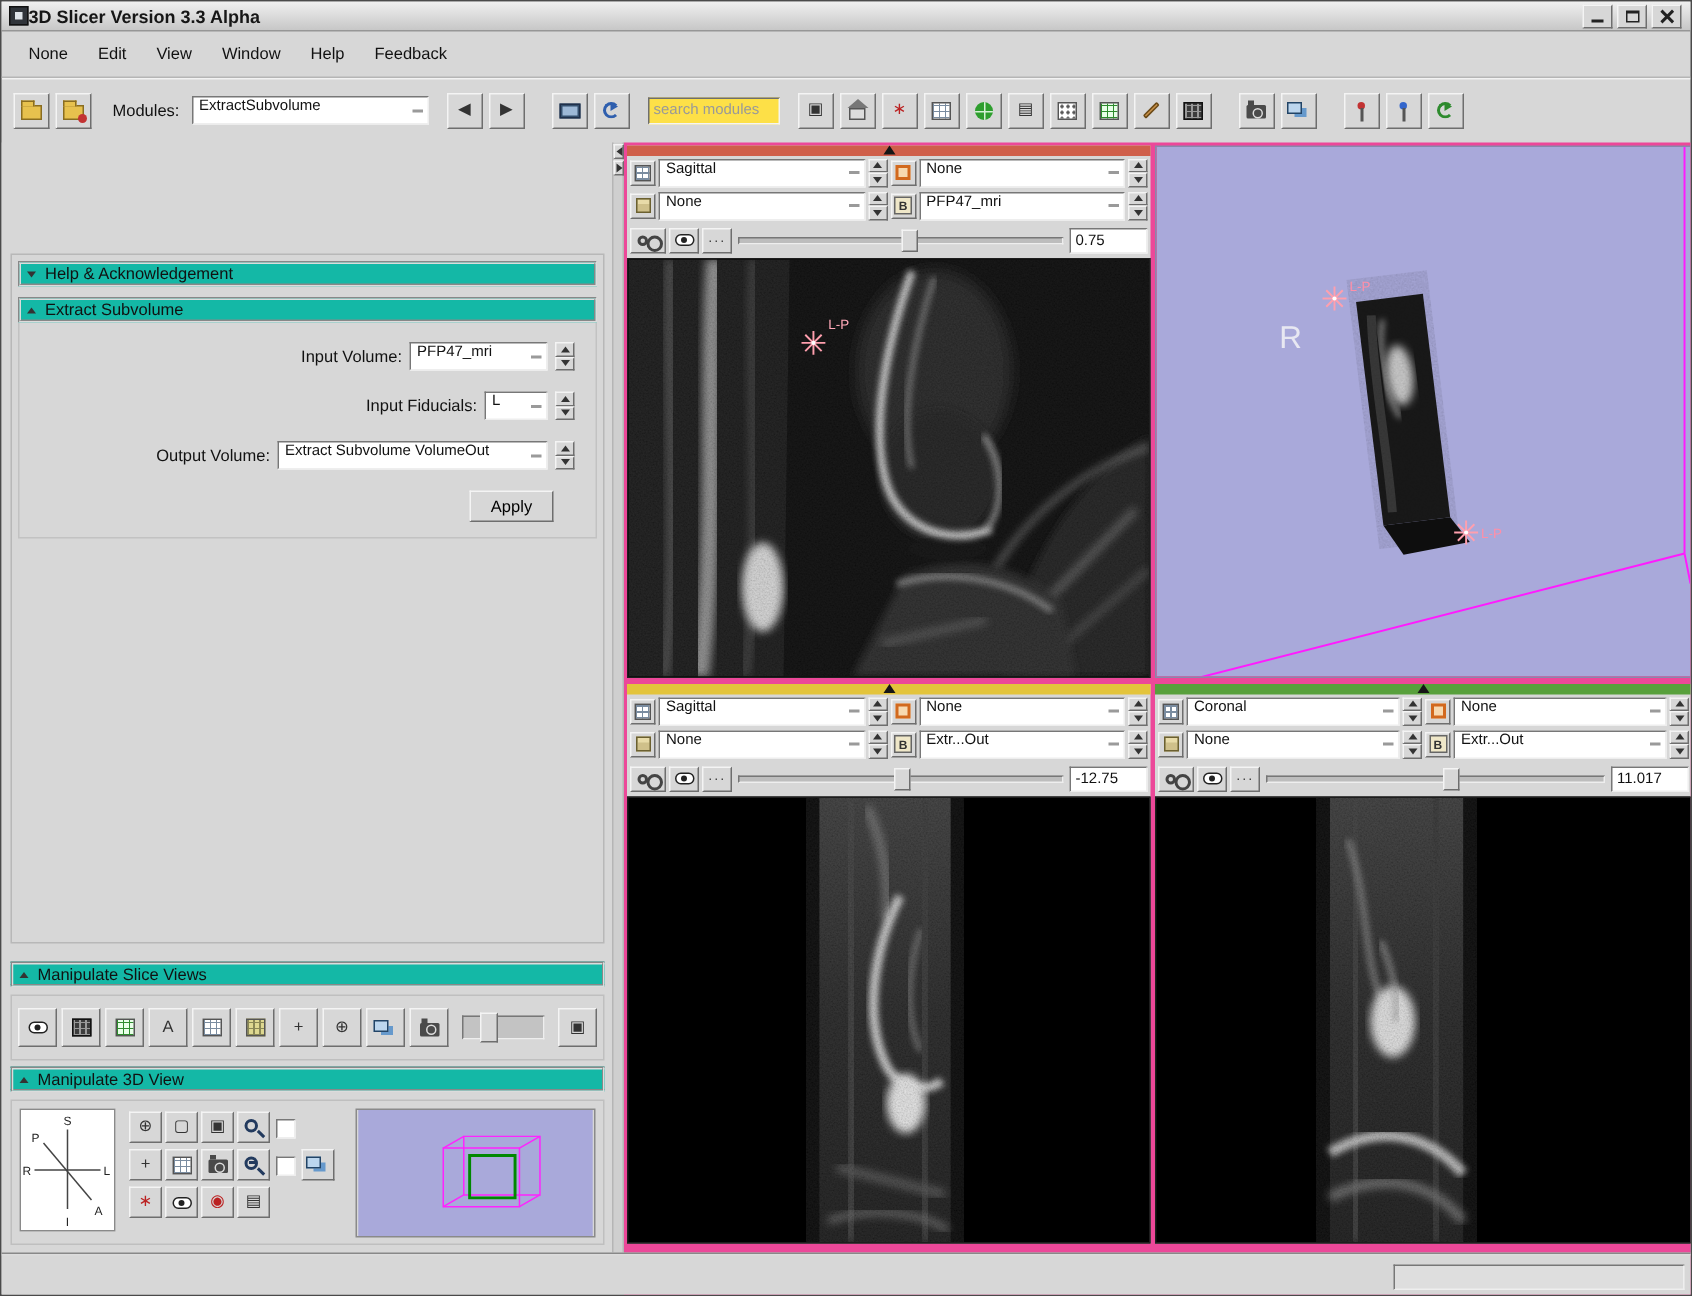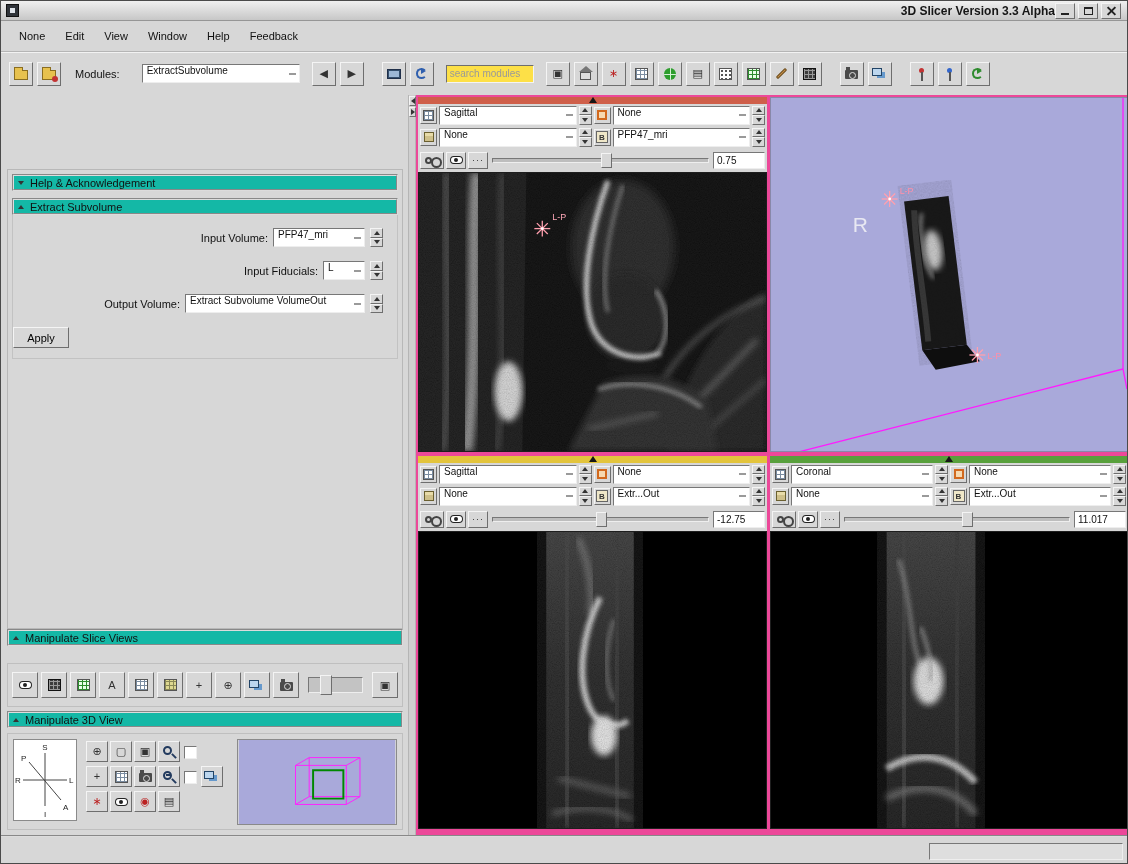--- a/index.html
+++ b/index.html
@@ -4,37 +4,37 @@
 <title>3D Slicer Version 3.3 Alpha</title>
 <style>
 *{margin:0;padding:0;box-sizing:border-box}
 body{background:#777;font-family:"Liberation Sans","DejaVu Sans",sans-serif}
 .app{position:relative;width:1128px;height:864px;background:#d7d7d7;font-size:11px;color:#111;border:1px solid #4a4a4a;overflow:hidden}
 .svgdefs{position:absolute;width:0;height:0}
 
 .raised{background:#d7d7d7;border:1px solid;border-color:#f4f4f4 #6e6e6e #6e6e6e #f4f4f4}
 
 .titlebar{position:absolute;top:0;left:0;right:0;height:20px;background:linear-gradient(#f0f0f0,#c7c7c7);border-bottom:1px solid #969696;display:flex;align-items:center}
-.title{flex:1;text-align:right;font-weight:bold;font-size:12px;color:#161616}
+.title{flex:1;text-align:left;font-weight:bold;font-size:12px;color:#161616}
 .win-icon{width:13px;height:13px;margin-left:5px;background:#30343a;border:1px solid #111;position:relative}
 .win-icon::after{content:'';position:absolute;inset:3px;background:#dfe4ea}
 .win-btns{display:flex;gap:3px;margin-right:6px}
 .wbtn{width:20px;height:16px;display:flex;align-items:center;justify-content:center}
 i.mn{display:block;width:8px;height:2px;background:#222;margin-top:7px}
 i.mx{display:block;width:9px;height:8px;border:1px solid #222;border-top-width:2px}
 i.cl{display:block;position:relative;width:9px;height:9px}
 i.cl::before,i.cl::after{content:'';position:absolute;left:-1px;top:4px;width:11px;height:2px;background:#222}
 i.cl::before{transform:rotate(45deg)}i.cl::after{transform:rotate(-45deg)}
 
 .menubar{position:absolute;top:20px;left:0;right:0;height:30px;display:flex;align-items:center;padding-left:8px}
 .menu-item{padding:3px 10px}
 
 .toolbar{position:absolute;top:50px;left:0;right:0;height:44px;border-top:1px solid #b5b5b5;box-shadow:inset 0 1px 0 #f2f2f2;display:flex;align-items:center;padding:0 8px;gap:4px}
 .tb{width:24px;height:24px;display:flex;align-items:center;justify-content:center;flex:none}
-.lbl{margin:0 18px 0 10px}
+.lbl{margin:0 4px 0 10px}
 .gl{font-size:11px;line-height:1;color:#333}.gl.red{color:#bb2222}
 .search{width:88px;height:18px;font-size:10px;padding-left:3px;background:#fde047;border:1px solid;border-color:#6e6e6e #f4f4f4 #f4f4f4 #6e6e6e;font-family:inherit}
 .search::placeholder{color:#999}
 .gap8{margin-left:8px}.gap14{margin-left:14px}
 
 .combo{display:inline-flex;align-items:flex-start;height:19px;background:#fff;border:1px solid;border-color:#777 #eee #eee #777;padding-left:4px;font-size:10px}
 .combo .ct{flex:1;white-space:nowrap;overflow:hidden}
 .notch{width:13px;height:100%;display:flex;align-items:center;justify-content:center;flex:none}
 .notch i{width:7px;height:2px;background:#9a9a9a;box-shadow:0 -1px 0 #fff}
 .spin{display:inline-flex;flex-direction:column;width:13px;height:19px;flex:none}
@@ -51,21 +51,21 @@
 .views{position:absolute;left:415px;top:0;width:713px;height:832px;background:#ec4899}
 
 .logo{position:absolute;top:6px;left:8px;display:flex;align-items:center;gap:4px}
 .logo-text{font-size:17px;font-weight:bold;letter-spacing:.5px}
 .logo-text .l3d{color:#6b6f78}.logo-text .lsl{color:#2b2b2b}
 .module-frame{position:absolute;top:74px;left:6px;width:396px;height:460px;border:1px solid #b8b8b8;padding:4px;background:#d7d7d7}
 .sech{height:17px;border:2px groove #dcdcdc;display:flex;align-items:center;gap:6px;padding-left:4px;background:#14b8a6}
 .xsec{border:1px solid #c2c2c2;margin-top:7px;padding-bottom:10px}
 .xbody{padding-top:14px}
 .frow{display:flex;align-items:center;justify-content:flex-end;gap:5px;padding-right:14px;margin-bottom:14px}
-.applyrow{display:flex;justify-content:flex-start;padding-right:28px;margin-top:4px}
+.applyrow{display:flex;justify-content:flex-end;padding-right:28px;margin-top:4px}
 .qbtn{min-width:56px;height:21px;background:#d7d7d7;border:1px solid;border-color:#f4f4f4 #6e6e6e #6e6e6e #f4f4f4;font-size:11px;font-family:inherit}
 .absech{position:absolute;left:6px;width:396px}
 .trow{position:absolute;left:6px;top:568px;width:396px;height:44px;border:1px solid #bfbfbf;display:flex;align-items:center;gap:3px;padding:0 4px}
 .tb26{width:26px;height:26px;display:flex;align-items:center;justify-content:center;flex:none}
 .bigslider{width:112px;height:20px;position:relative;margin:0 6px}
 .bigslider .trk{position:absolute;left:0;right:0;top:2px;bottom:2px;background:#c3c3c3;border:1px solid;border-color:#777 #eee #eee #777}
 .bigslider .hnd{position:absolute;top:0;width:12px;height:20px;background:#d7d7d7;border:1px solid;border-color:#f4f4f4 #6e6e6e #6e6e6e #f4f4f4}
 .box3d{position:absolute;left:6px;top:638px;width:396px;height:97px;border:1px solid #bfbfbf;display:flex;align-items:flex-start;gap:9px;padding:5px}
 .axisbox{width:64px;height:82px;background:#fff;border:1px solid #8a8a8a;flex:none}
 .grid3d{display:grid;grid-template-columns:repeat(4,22px) 17px 22px;grid-auto-rows:23px;gap:2px;margin-top:2px}
@@ -334,21 +334,21 @@
                   </b>
                 </span>
             </div>
             <div class="applyrow">
               <button class="qbtn">Apply</button>
             </div>
           </div>
         </div>
       </div>
 
-      <div class="sech absech" style="top:534px">
+      <div class="sech absech" style="top:546px">
         <i class="tri-u"></i>
         <span>Manipulate Slice Views</span>
       </div>
       <div class="trow">
         <span class="tb26 raised">
             <span class="i-eye"></span>
           </span>
         <span class="tb26 raised">
             <span class="i-grid dark"></span>
           </span>

